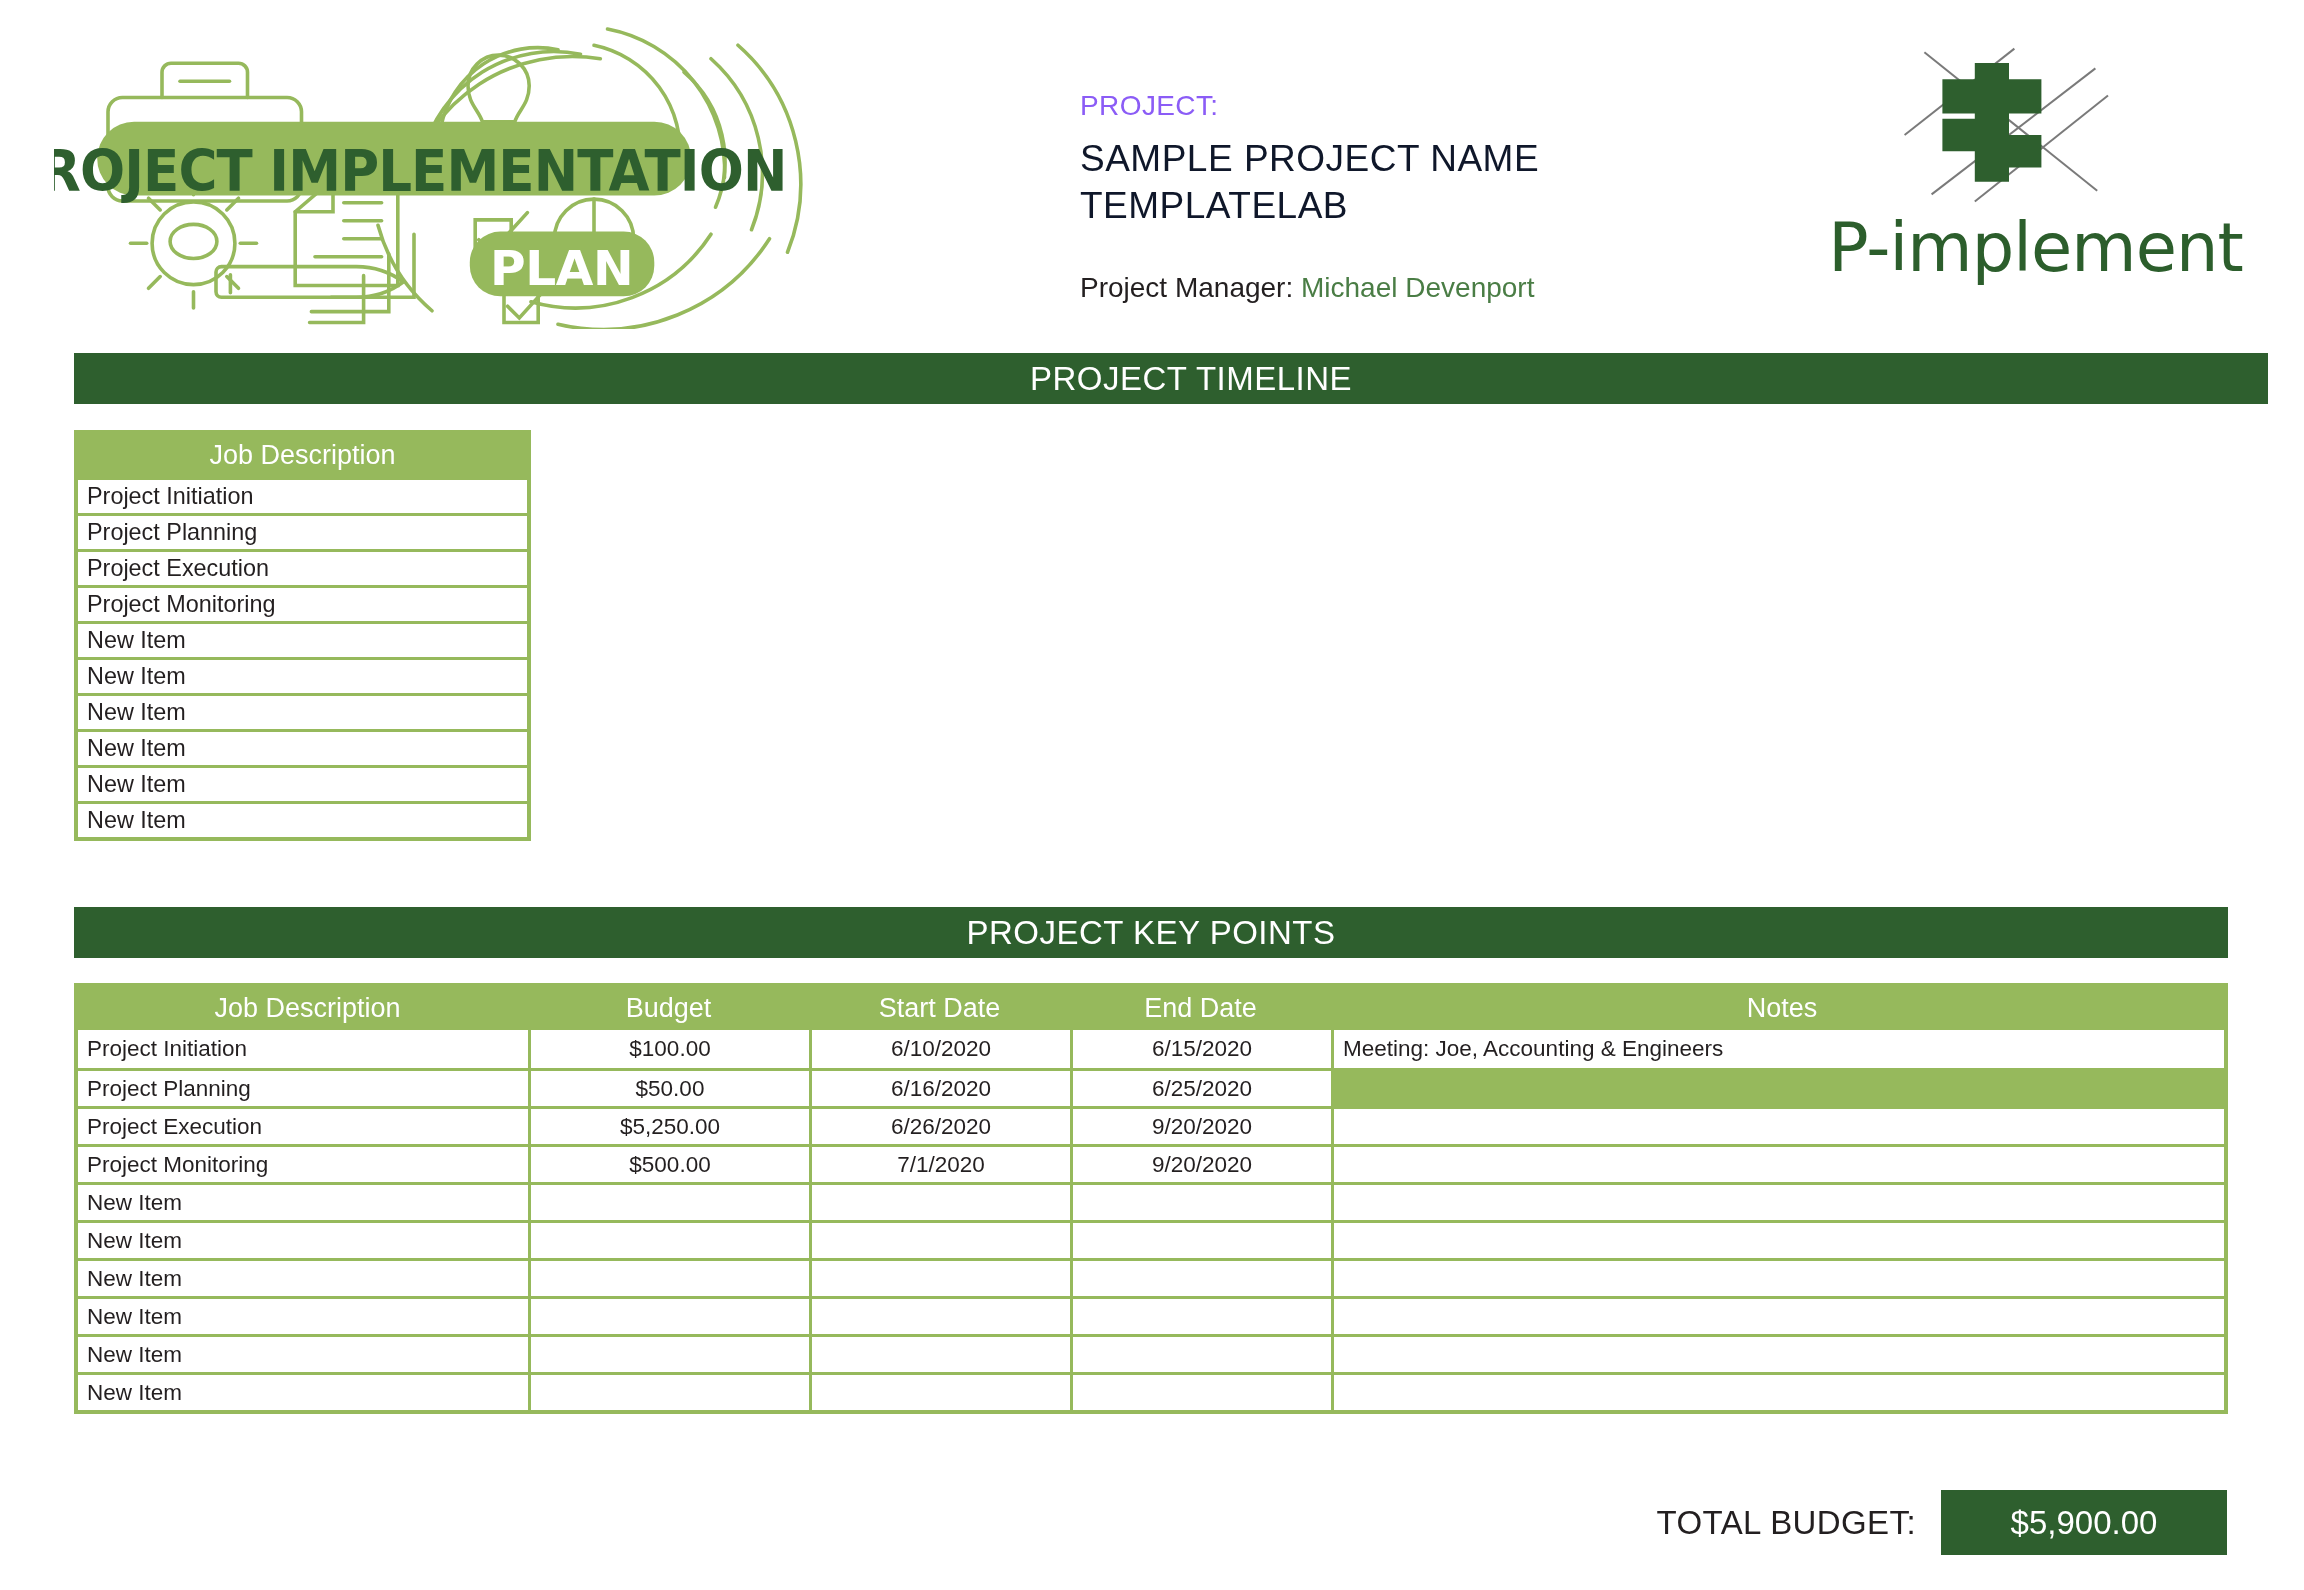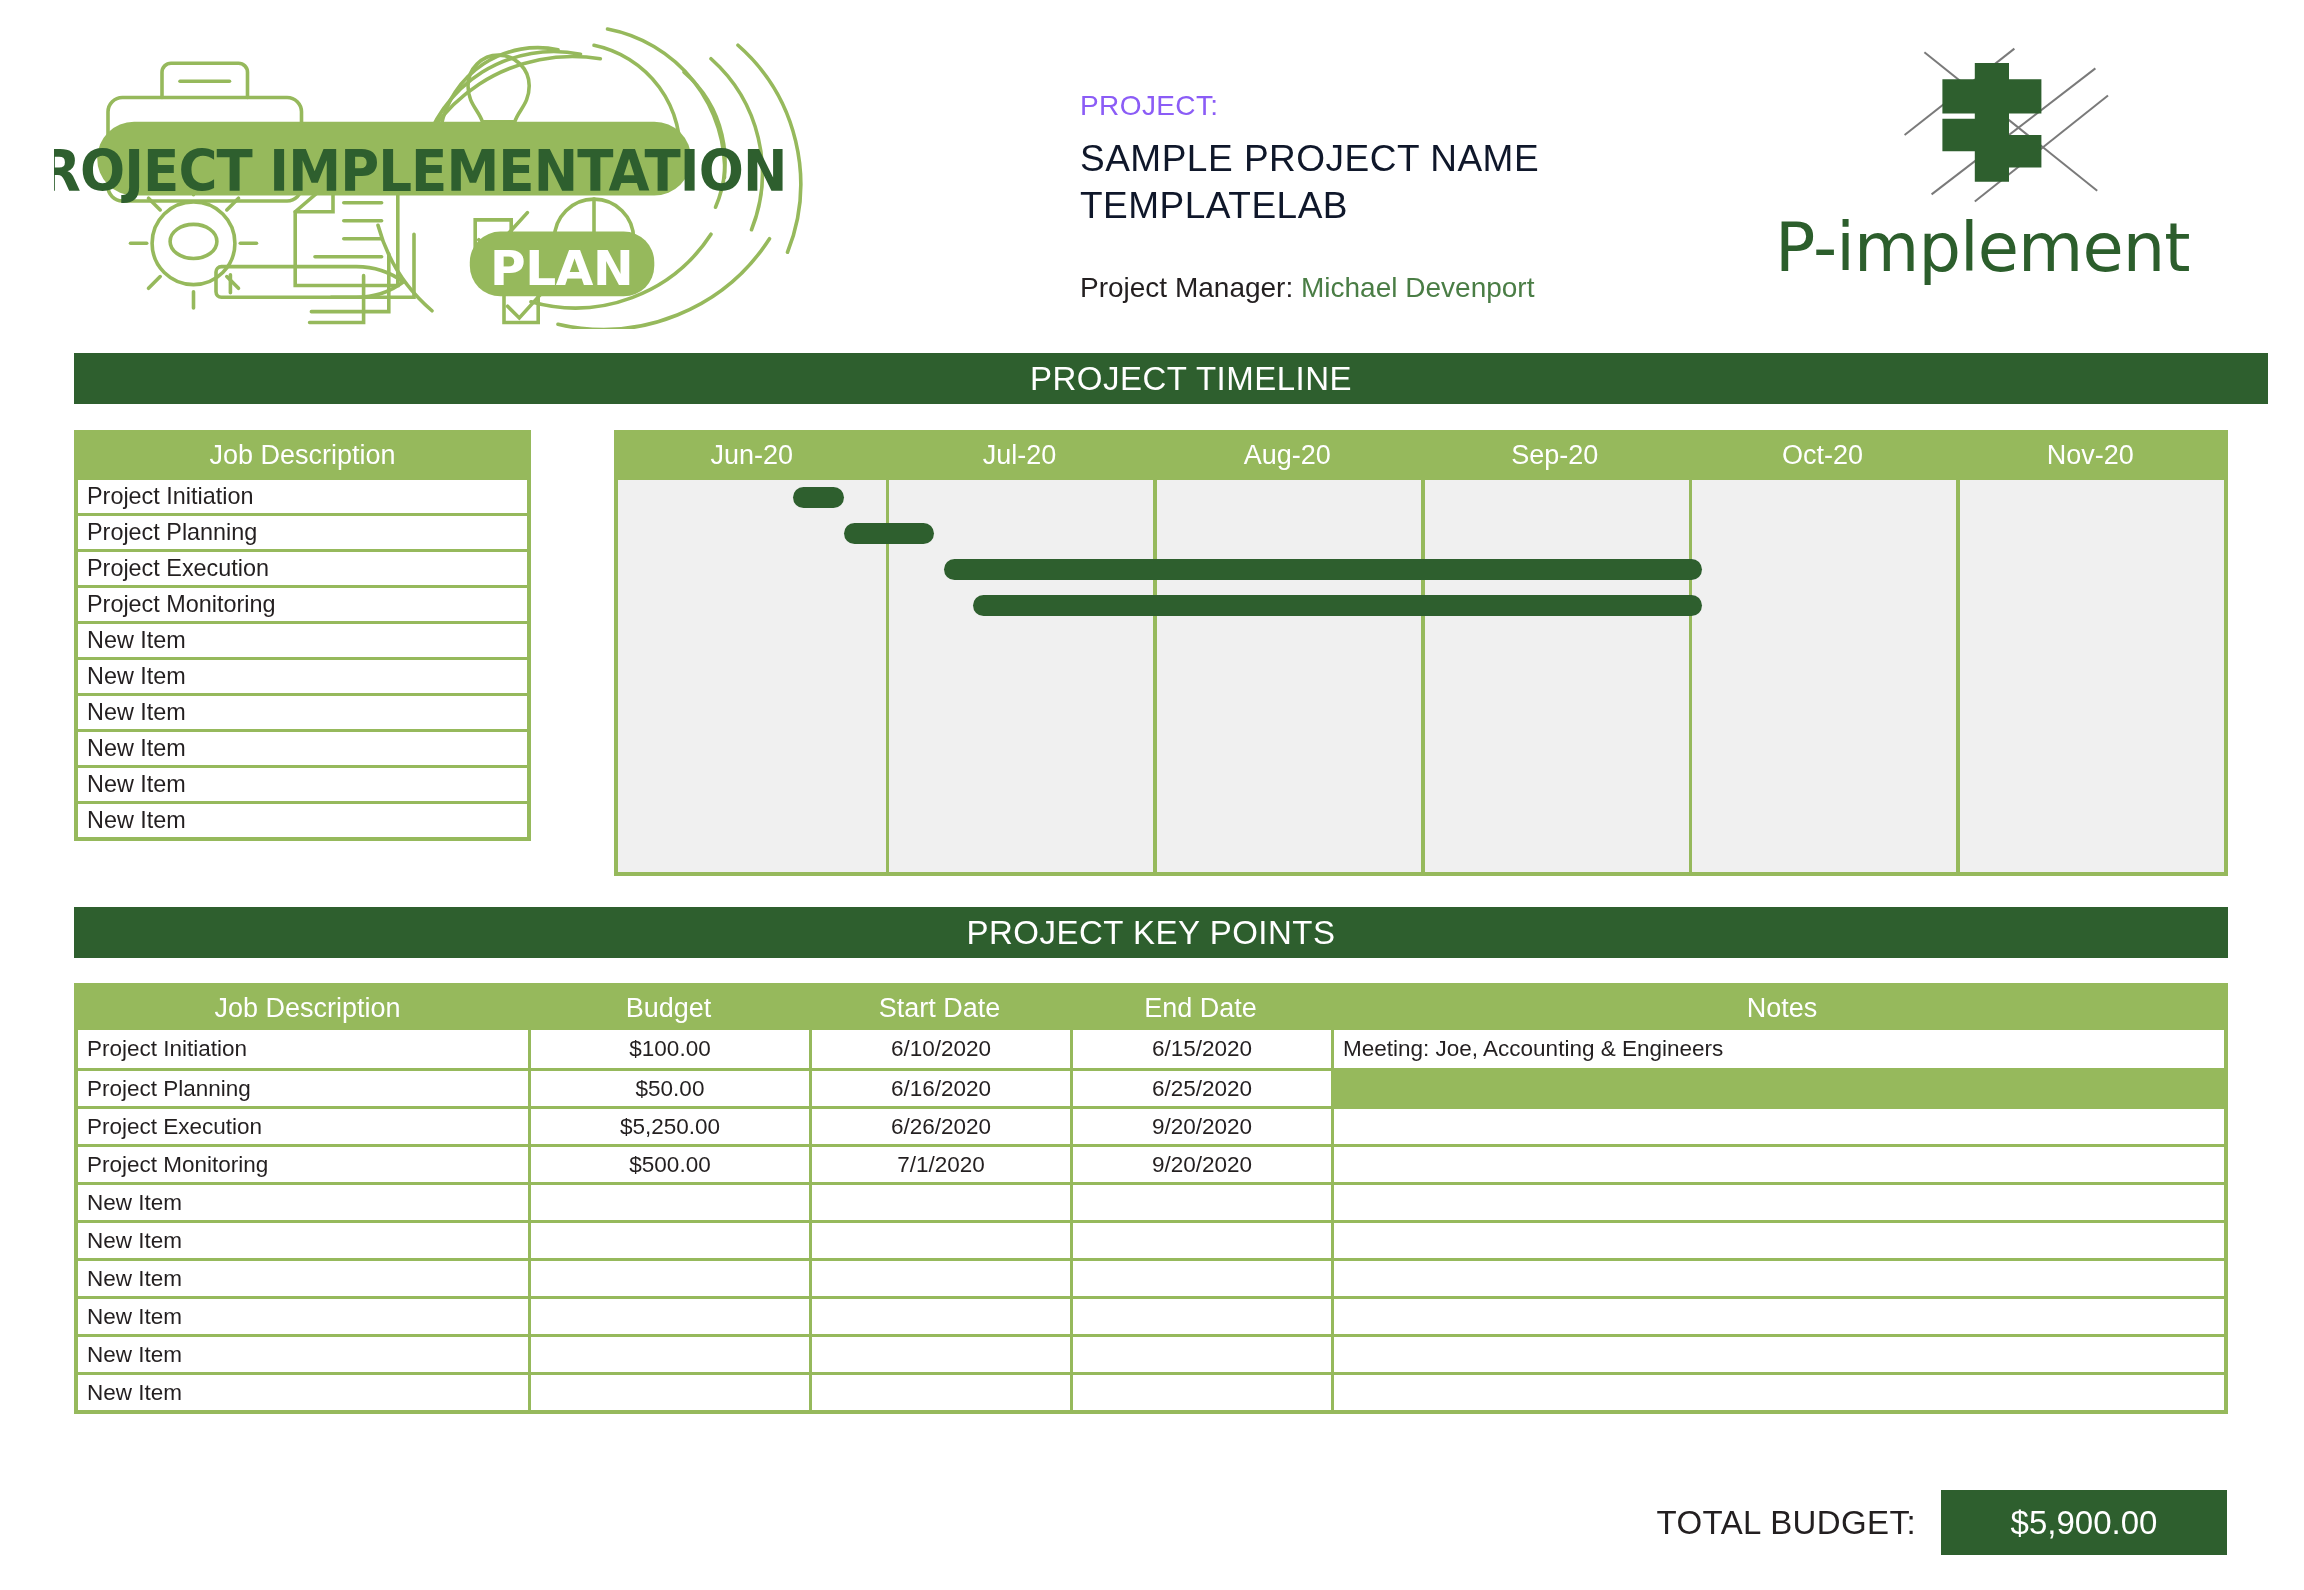--- a/index.html
+++ b/index.html
@@ -56,21 +56,21 @@
   }
   .meta-pm .pm-name {
     color: #4a7d45;
   }
 
   .brand {
     position: absolute;
     right: 61px;
     top: 36px;
     width: 468px;
-    text-align: left;
+    text-align: right;
   }
   .brand-mark { height: 171px; }
   .brand-mark svg { display:block; margin: 0 auto; }
   .brand-word {
     font-size: 67px;
     color: #2c5e2c;
     letter-spacing: -0.9px;
     margin-top: 1.8px;
     font-family: "DejaVu Sans", sans-serif;
   }
@@ -385,41 +385,20 @@
         </div>
         <div class="jobcol-row">
           <span>New Item</span>
         </div>
         <div class="jobcol-row">
           <span>New Item</span>
         </div>
       </div>
   </div>
 
-  <div class="gantt">
-    <div class="gantt-head" id="gantt-months">
-        <div>Jun-20</div>
-        <div>Jul-20</div>
-        <div>Aug-20</div>
-        <div>Sep-20</div>
-        <div>Oct-20</div>
-        <div>Nov-20</div>
-      </div>
-    <div class="gantt-body" id="gantt-body">
-        <div class="gantt-col-line" style="left: 16.6667%;"></div>
-        <div class="gantt-col-line" style="left: 33.3333%;"></div>
-        <div class="gantt-col-line" style="left: 50%;"></div>
-        <div class="gantt-col-line" style="left: 66.6667%;"></div>
-        <div class="gantt-col-line" style="left: 83.3333%;"></div>
-        <div class="gantt-bar" title="Project Initiation" style="left: 10.9%; width: 3.2%; top: 7.2px;"></div>
-        <div class="gantt-bar" title="Project Planning" style="left: 14.1%; width: 5.6%; top: 43px;"></div>
-        <div class="gantt-bar" title="Project Execution" style="left: 20.3%; width: 47.2%; top: 79px;"></div>
-        <div class="gantt-bar" title="Project Monitoring" style="left: 22.1%; width: 45.4%; top: 115px;"></div>
-      </div>
-  </div>
 
 </div>
 
 <div class="banner" id="banner-keypoints">PROJECT KEY POINTS</div>
 
 <div class="kp-table">
   <div class="kp-row kp-head" id="kp-header">
       <div class="kp-cell c-job">Job Description</div>
       <div class="kp-cell c-budget">Budget</div>
       <div class="kp-cell c-start">Start Date</div>

